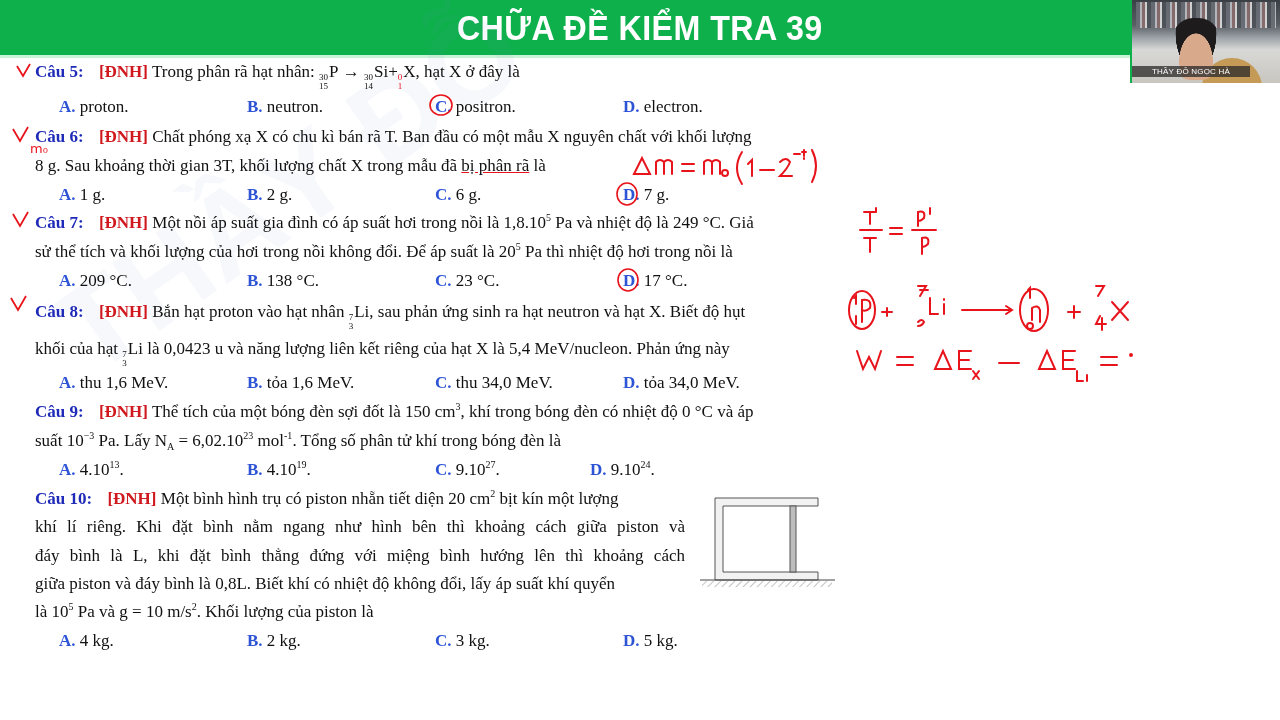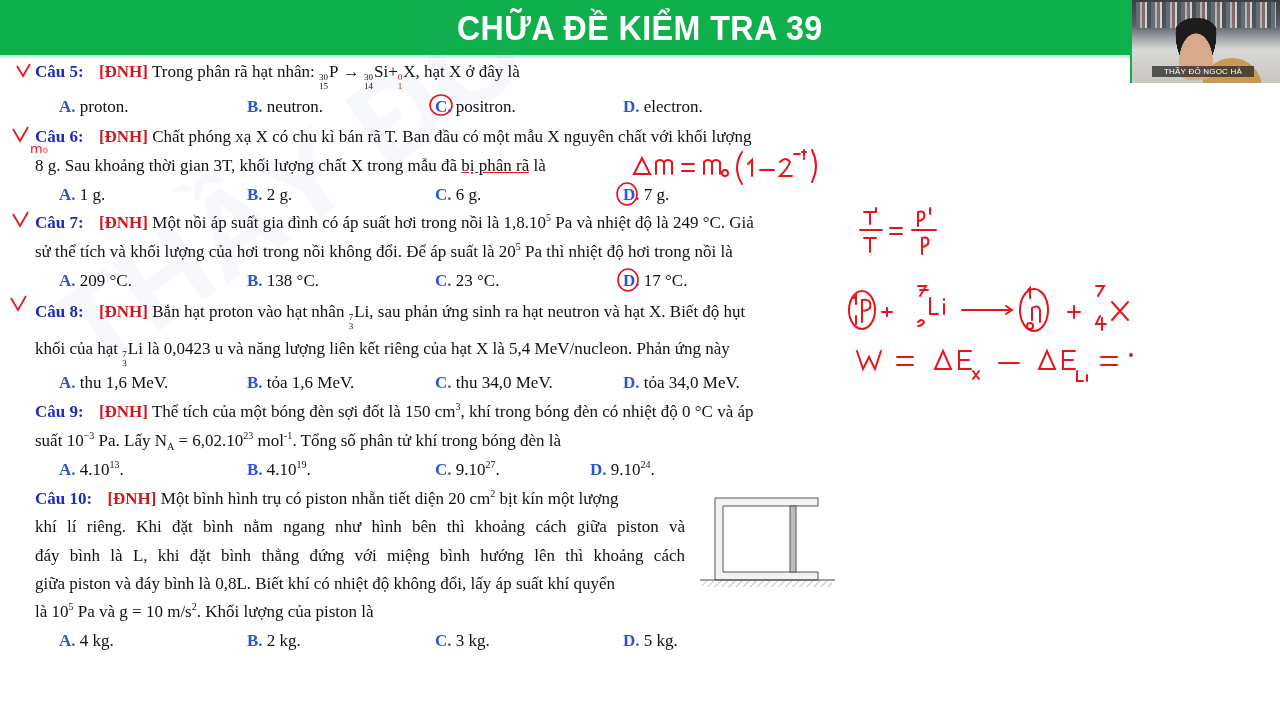--- a/index.html
+++ b/index.html
@@ -22,23 +22,23 @@
       position: absolute; left: 1130px; top: 0; width: 150px; height: 83px;
       background: linear-gradient(180deg, #3a3e45 0%, #595d64 30%, #9aa0a6 45%, #d8d8d6 60%, #c9c6c0 100%);
       overflow: hidden; border-left: 2px solid #0db04b;
     }
     .webcam .shelf { position: absolute; top: 2px; left: 4px; right: 4px; height: 26px;
       background: repeating-linear-gradient(90deg, #6b7078 0 4px, #c4c8cd 4px 6px, #8d6e6e 6px 9px, #e7e7e7 9px 11px, #4c5158 11px 15px); opacity: .85; }
     .webcam .head { position: absolute; left: 38px; top: 18px; width: 52px; height: 62px; border-radius: 45% 45% 40% 40%;
       background: radial-gradient(ellipse at 50% 70%, #d9a98b 0 45%, transparent 46%), radial-gradient(ellipse at 50% 25%, #1d1b1c 0 55%, transparent 56%); }
     .webcam .shirt { position: absolute; left: 70px; top: 58px; width: 60px; height: 30px; border-radius: 30px 30px 0 0; background: #c59a57; }
     .webcam .nametag {
-      position: absolute; left: 0; bottom: 6px; padding: 1px 12px;
+      position: absolute; left: 0; bottom: 6px; padding: 1px 20px;
       background: rgba(40,40,40,0.75); color: #ffffff;
-      font-family: "Liberation Sans", "DejaVu Sans", sans-serif; font-size: 8px; letter-spacing: 0.2px; margin-left: 20px;
+      font-family: "Liberation Sans", "DejaVu Sans", sans-serif; font-size: 8px; letter-spacing: 0.2px;
     }
 
     .watermark {
       position: absolute; left: 20px; top: 120px; font-family: "Liberation Sans", sans-serif;
       font-size: 120px; font-weight: bold; color: rgba(120,140,200,0.06);
       transform: rotate(-35deg); pointer-events: none;
     }
 
     .doc { position: absolute; left: 0; top: 0; width: 850px; height: 720px; font-size: 17px; line-height: 1; }
     .line { position: absolute; white-space: nowrap; }

